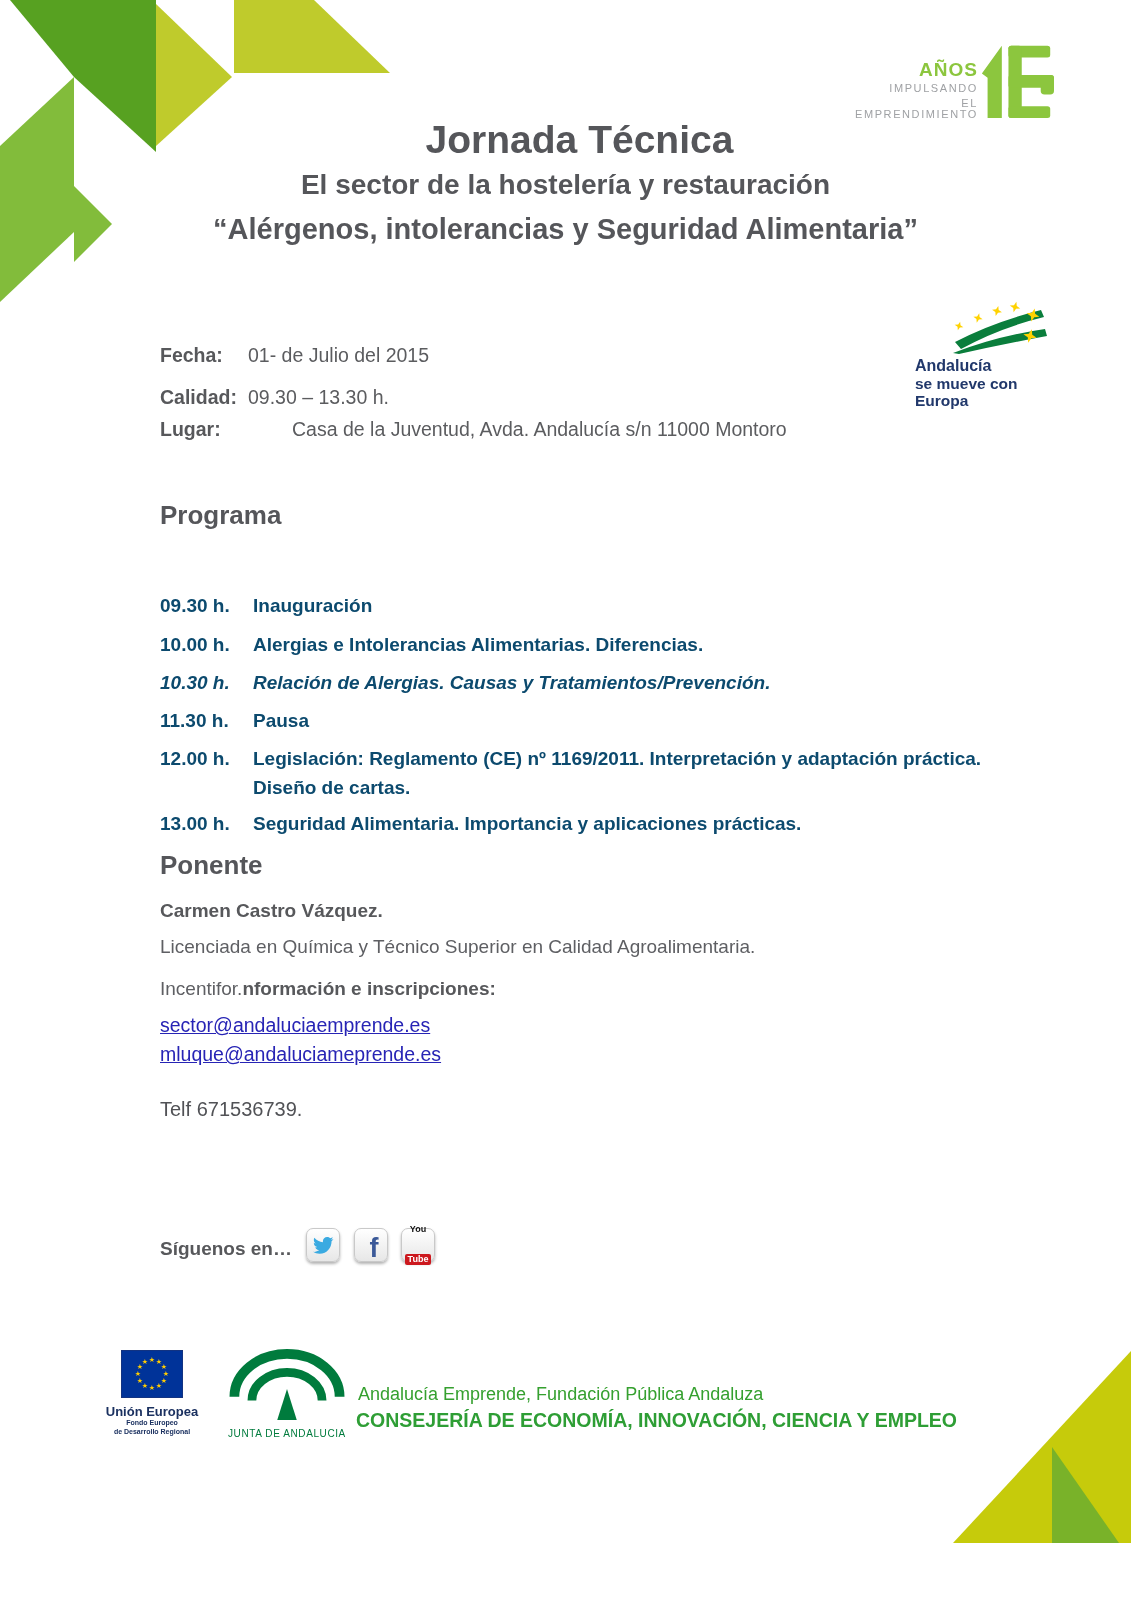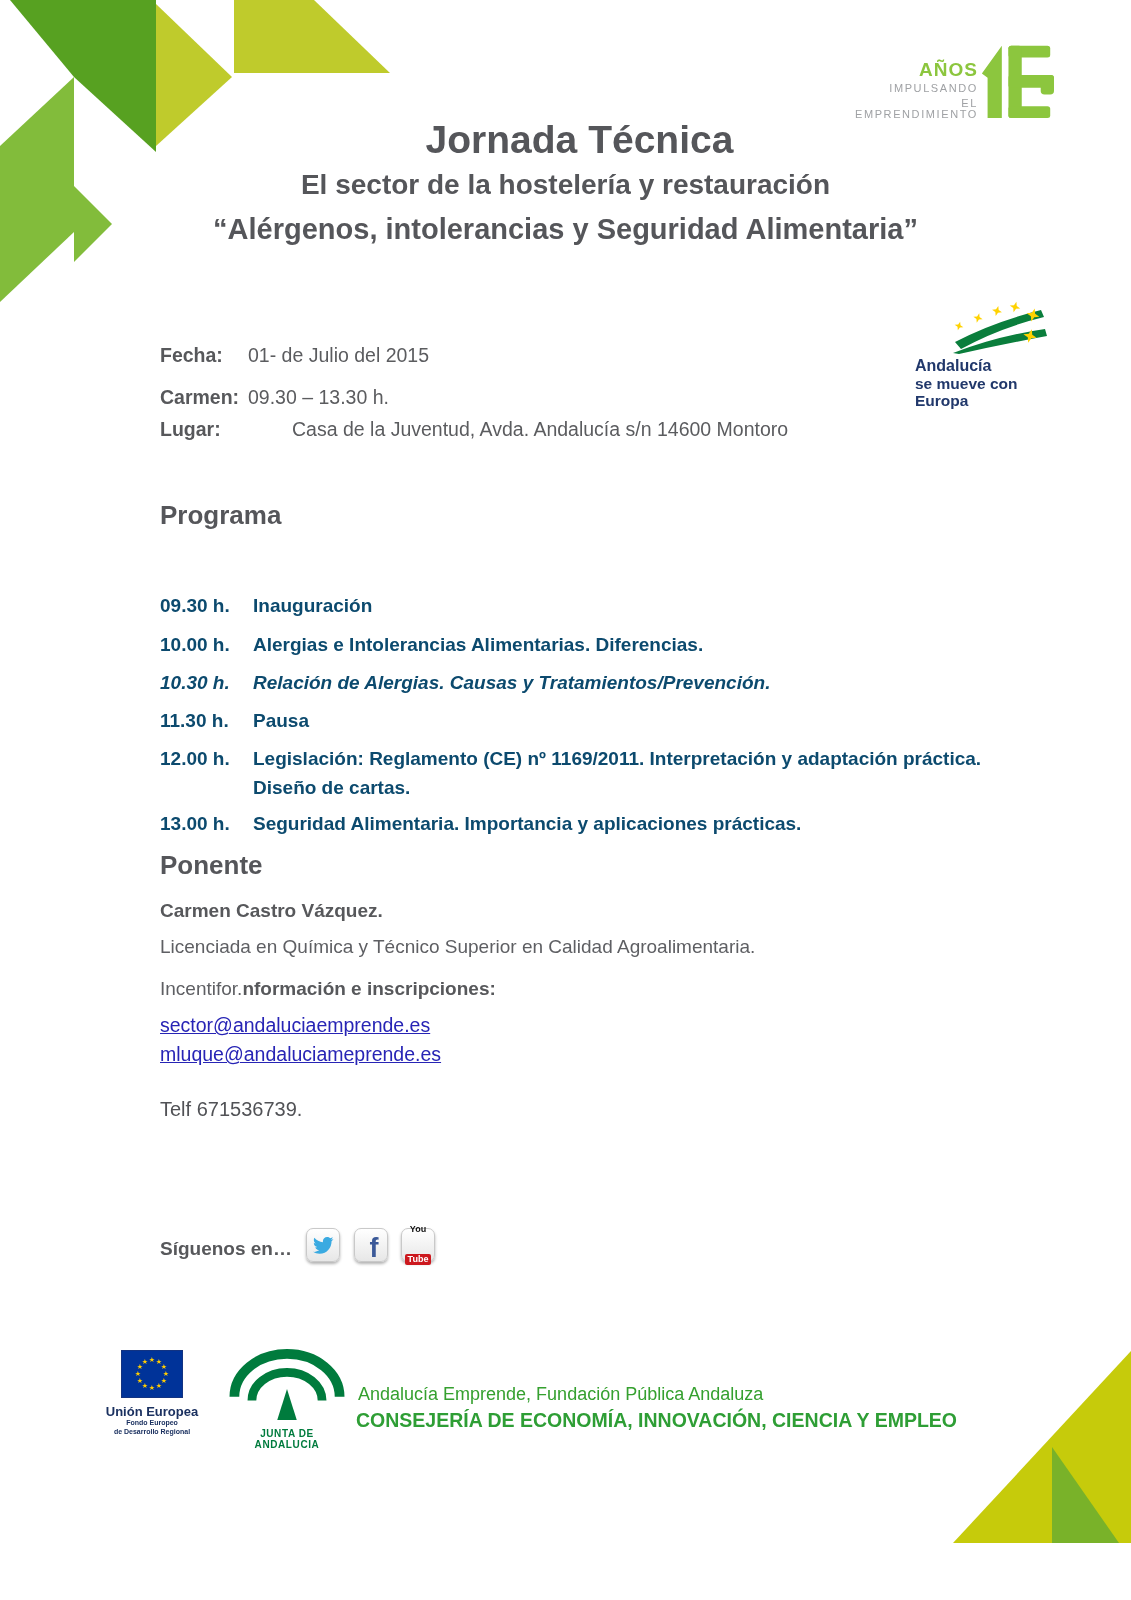--- a/index.html
+++ b/index.html
@@ -30,21 +30,21 @@
   .yt-you{color:#111;font-size:9px;font-weight:bold;}
   .yt-tube{background:#CC181E;color:#fff;font-size:9px;font-weight:bold;border-radius:2px;
      padding:1px 3px;margin-top:1px;}
   .anos-col{text-align:right;line-height:1;}
   .anos-word{font-size:19px;font-weight:bold;color:#8CC63E;letter-spacing:1px;margin-bottom:3px;}
   .anos-gray{font-size:11px;color:#9FA1A4;letter-spacing:1.6px;margin-top:4px;}
   .europa-text1{font-size:16px;font-weight:bold;color:#21386B;line-height:1.05;}
   .europa-text2{font-size:15.5px;font-weight:bold;color:#21386B;line-height:1.1;}
   .eu-title{font-size:13px;font-weight:bold;color:#1B3160;text-align:center;}
   .eu-sub{font-size:7px;font-weight:bold;color:#1B3160;text-align:center;line-height:1.25;}
-  .junta-text{font-size:10px;font-weight:bold;color:#007B3D;letter-spacing:.6px;text-align:center;}
+  .junta-text{font-size:10px;font-weight:normal;color:#007B3D;letter-spacing:.6px;}
   .org1{font-size:18px;color:#35A02F;}
   .org2{font-size:19.5px;font-weight:bold;color:#2E9E35;}
 </style>
 </head>
 <body>
 
 <div id="page">
 
   <svg class="abs" style="left:0;top:0;" width="400" height="310" viewBox="0 0 400 310">
     <polygon points="10,0 156,0 156,152 74,77" fill="#57A121"></polygon>
@@ -95,26 +95,26 @@
     </svg>
     <div class="europa-text1" style="margin-left:22px;">Andalucía</div>
     <div class="europa-text2" style="margin-left:22px;">se mueve con Europa</div>
   </div>
 
   <div class="abs detail-row" style="top:344px;">
     <span class="detail-label">Fecha:</span>
     <span class="detail-value">01- de Julio del 2015</span>
   </div>
   <div class="abs detail-row" style="top:386px;">
-    <span class="detail-label">Carmen:</span>
+    <span class="detail-label">Calidad:</span>
     <span class="detail-value">09.30 – 13.30 h.</span>
   </div>
   <div class="abs detail-row" style="top:418px;gap:44px;">
     <span class="detail-label">Lugar:</span>
-    <span class="detail-value">Casa de la Juventud, Avda. Andalucía s/n 14600 Montoro</span>
+    <span class="detail-value">Casa de la Juventud, Avda. Andalucía s/n 11000 Montoro</span>
   </div>
 
   <div class="abs section-heading" style="top:500px;">Programa</div>
 
   <div class="abs prog-row" style="top:592px;">
     <span class="prog-time">09.30 h.</span>
     <span class="prog-text">Inauguración</span>
   </div>
   <div class="abs prog-row" style="top:631px;">
     <span class="prog-time">10.00 h.</span>

